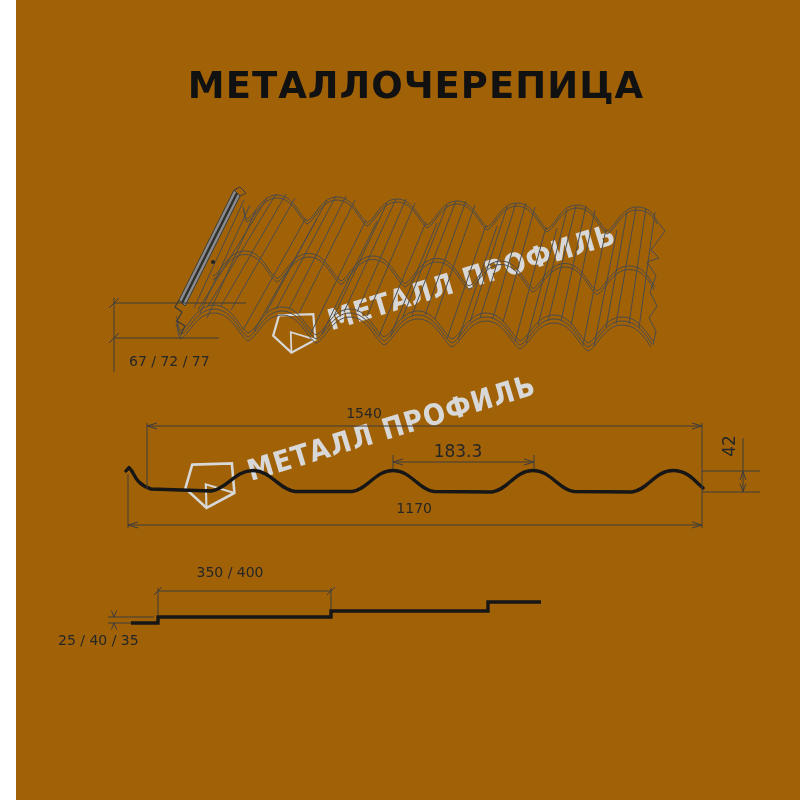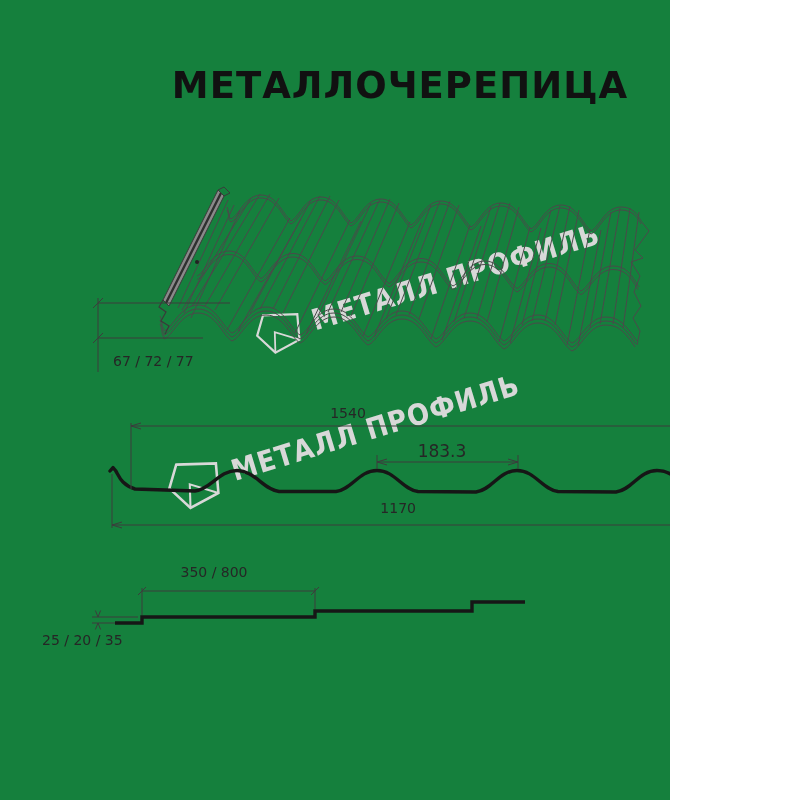--- a/index.html
+++ b/index.html
@@ -1,17 +1,17 @@
 <!DOCTYPE html>
 <html><head>
 <meta charset="utf-8">
 <style>
   html,body{margin:0;padding:0;background:#fff;}
-  .canvas{position:relative;width:670px;height:800px;background:#15803d;overflow:hidden;
-          font-family:"DejaVu Sans","Liberation Sans",sans-serif;color:#1d1d1d;}
+  .canvas{position:relative;width:784px;height:800px;background:#a16207;overflow:hidden;
+          font-family:"DejaVu Sans","Liberation Sans",sans-serif;color:#1d1d1d;margin-left:16px;}
   .hdr{position:absolute;left:0;width:800px;text-align:center;z-index:3;}
   .title{top:64px;font-size:37px;font-weight:bold;letter-spacing:1px;color:#111;}
   .subtitle{top:110px;font-size:19px;font-weight:500;letter-spacing:2px;color:#222;}
   .wm{position:absolute;display:flex;align-items:center;gap:9px;z-index:1;
       transform:rotate(-17deg);transform-origin:0 50%;white-space:nowrap;}
   .wm-text{font-size:26px;font-weight:bold;letter-spacing:1px;color:#d8d8d8;
            transform:scaleY(1.12);}
   svg.lineart{position:absolute;left:0;top:0;z-index:2;}
   .dim{position:absolute;z-index:3;font-size:14px;color:#262626;white-space:nowrap;}
   .dim.c{text-align:center;}
@@ -193,17 +193,17 @@
   <div class="dim" style="left:113px;top:353px;">67 / 72 / 77</div>
 
   <div class="dim c" style="left:320px;top:405px;width:56px;">1540</div>
 
   <div class="dim c" style="left:413px;top:441px;width:58px;font-size:17px;">183.3</div>
 
   <div class="dim c rot90" style="left:698px;top:436px;width:30px;font-size:17px;">42</div>
 
   <div class="dim c" style="left:360px;top:500px;width:56px;text-align:right;">1170</div>
 
-  <div class="dim c" style="left:160px;top:564px;width:108px;">350 / 800</div>
-
-  <div class="dim" style="left:42px;top:632px;">25 / 20 / 35</div>
+  <div class="dim c" style="left:160px;top:564px;width:108px;">350 / 400</div>
+
+  <div class="dim" style="left:42px;top:632px;">25 / 40 / 35</div>
 
 </div>
 
 </body></html>

